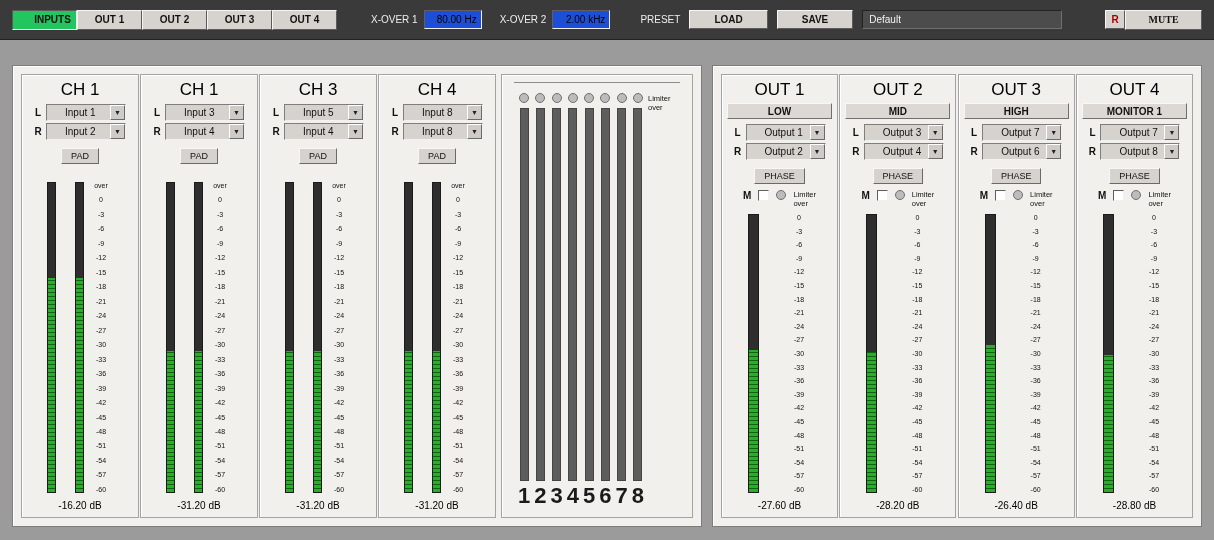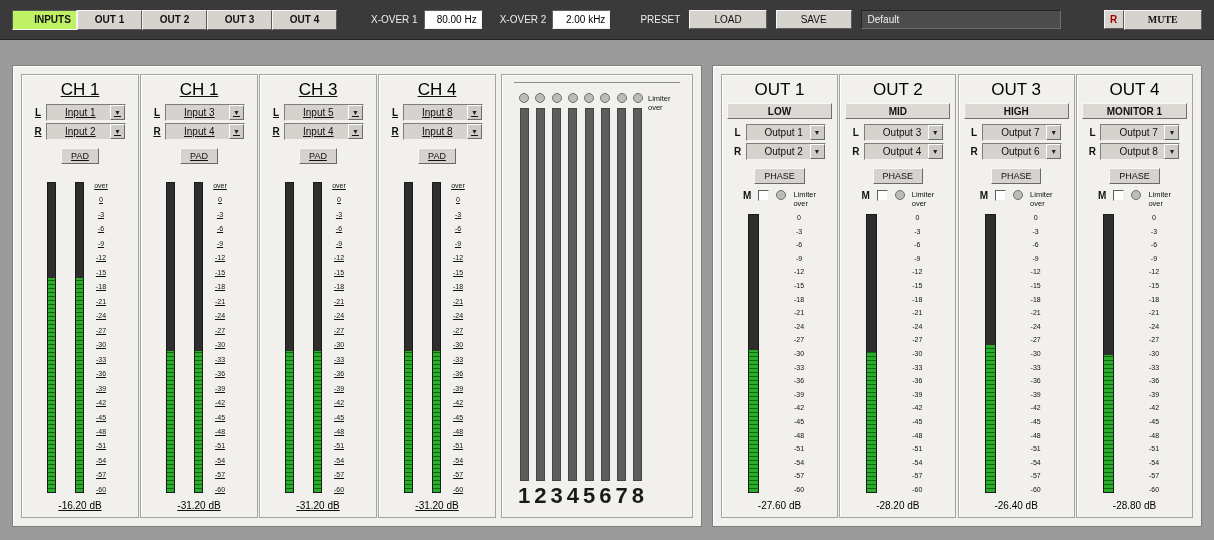--- a/index.html
+++ b/index.html
@@ -7,31 +7,31 @@
   body{background:var(--page-bg,#9b9b9b);font-family:"Liberation Sans",sans-serif;color:#111;}
   .app{width:1214px;height:540px;display:flex;flex-direction:column;}
 
   
   .topbar{height:40px;flex:0 0 40px;background:var(--topbar-bg,#3a3a3a);border-bottom:1px solid #222;
           display:flex;align-items:center;padding:0 12px;}
   .tabs{display:flex;}
   .tab-btn{width:65px;height:20px;background:var(--button-face,#d6d3ce);border:1px solid;
            border-color:#f5f5f5 #5a5a5a #5a5a5a #f5f5f5;font-family:inherit;
            font-size:10px;font-weight:bold;color:#111;cursor:default;}
-  .tab-btn.active{background:#bef264;border-color:#5a5a5a #f5f5f5 #f5f5f5 #5a5a5a;padding-left:16px;}
+  .tab-btn.active{background:#22c55e;border-color:#5a5a5a #f5f5f5 #f5f5f5 #5a5a5a;padding-left:16px;}
   .xover-group{display:flex;align-items:center;margin-left:34px;gap:6px;}
   .xover-group.g2{margin-left:18px;}
   .xover-label{color:#ededed;font-size:10px;white-space:nowrap;}
-  .xover-field{width:58px;height:19px;background:#ffffff;border:1px solid;
+  .xover-field{width:58px;height:19px;background:#1d4ed8;border:1px solid;
                border-color:#5f5f5f #f0f0f0 #f0f0f0 #5f5f5f;font-size:10px;color:#000;
                display:flex;align-items:center;justify-content:flex-end;padding-right:4px;}
   .preset-group{display:flex;align-items:center;margin-left:30px;gap:9px;}
   .preset-label{color:#ededed;font-size:10px;}
   .btn{height:19px;padding:0 24px;background:var(--button-face,#d6d3ce);border:1px solid;
-       border-color:#f5f5f5 #5a5a5a #5a5a5a #f5f5f5;font-family:inherit;font-size:10px;color:#111;}
+       border-color:#f5f5f5 #5a5a5a #5a5a5a #f5f5f5;font-family:inherit;font-size:10px;color:#111;font-weight:bold;}
   .preset-combo{display:flex;align-items:center;gap:43px;}
   .preset-display{width:200px;height:19px;background:var(--preset-display-bg,#4c4c4c);
                   border:1px solid;border-color:#232323 #6f6f6f #6f6f6f #232323;
                   color:#f2f2f2;font-size:10px;display:flex;align-items:center;padding-left:6px;}
   .r-btn{width:20px;height:19px;background:var(--button-face,#d6d3ce);border:1px solid;
          border-color:#f5f5f5 #5a5a5a #5a5a5a #f5f5f5;font-family:inherit;
          font-size:10px;font-weight:bold;color:var(--recall-red,#a40000);}
   .mute-btn{margin-left:auto;width:80px;height:20px;background:var(--button-face,#d6d3ce);
             border:1px solid;border-color:#f5f5f5 #5a5a5a #5a5a5a #f5f5f5;
             font-family:Liberation Serif, serif;font-size:10px;font-weight:bold;color:#111;}
@@ -40,21 +40,21 @@
   .main{flex:1;display:flex;align-items:flex-start;gap:10px;padding:25px 12px 0 12px;}
   .panel{background:var(--panel-bg,#f1f0ec);border:1px solid #7d7d7d;
          box-shadow:inset 1px 1px 0 #fff;height:462px;padding:8px;display:flex;}
   .left-panel{width:690px;}
   .right-panel{flex:1;}
   .channels{display:flex;gap:1px;height:100%;}
   .outputs{display:flex;gap:1px;height:100%;width:100%;justify-content:space-between;}
 
   .gbox{border:1px solid #a3a3a3;box-shadow:inset 1px 1px 0 #fff;
         display:flex;flex-direction:column;align-items:center;height:100%;}
-  .ch-box{width:118px;text-decoration:underline;}
+  .ch-box{width:118px;}
   .out-box{width:117px;}
   .box-title{font-size:17px;color:#000;margin:5px 0 3px;}
   .band{width:calc(100% - 10px);height:16px;margin:0 5px 4px;background:#dcd9d4;border:1px solid;
         border-color:#f7f7f7 #6f6f6f #6f6f6f #f7f7f7;font-size:10px;font-weight:bold;
         display:flex;align-items:center;justify-content:center;white-space:nowrap;}
   .io-row{display:flex;align-items:center;gap:4px;margin:1px 0;}
   .io-lab{font-size:10px;font-weight:bold;width:8px;text-align:center;}
   .combo{width:80px;height:17px;background:var(--button-face,#d6d3ce);border:1px solid;
          border-color:#7e7e7e #f2f2f2 #f2f2f2 #7e7e7e;display:flex;align-items:center;font-size:10px;}
   .combo-text{flex:1;padding-left:18px;white-space:nowrap;overflow:hidden;}

